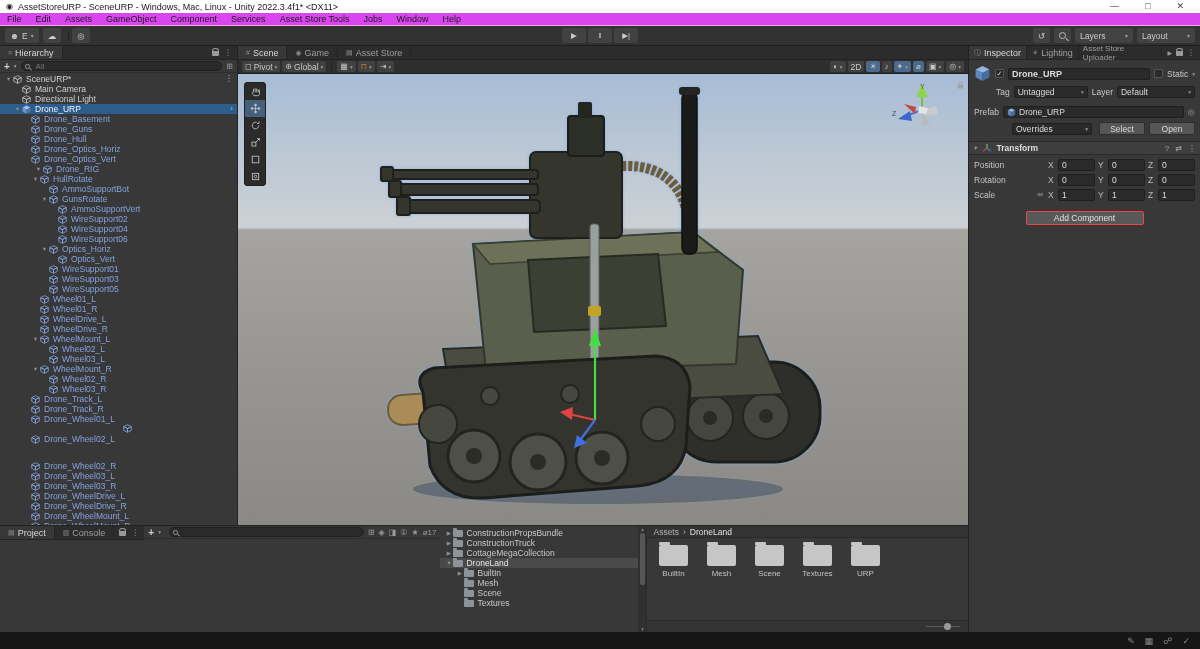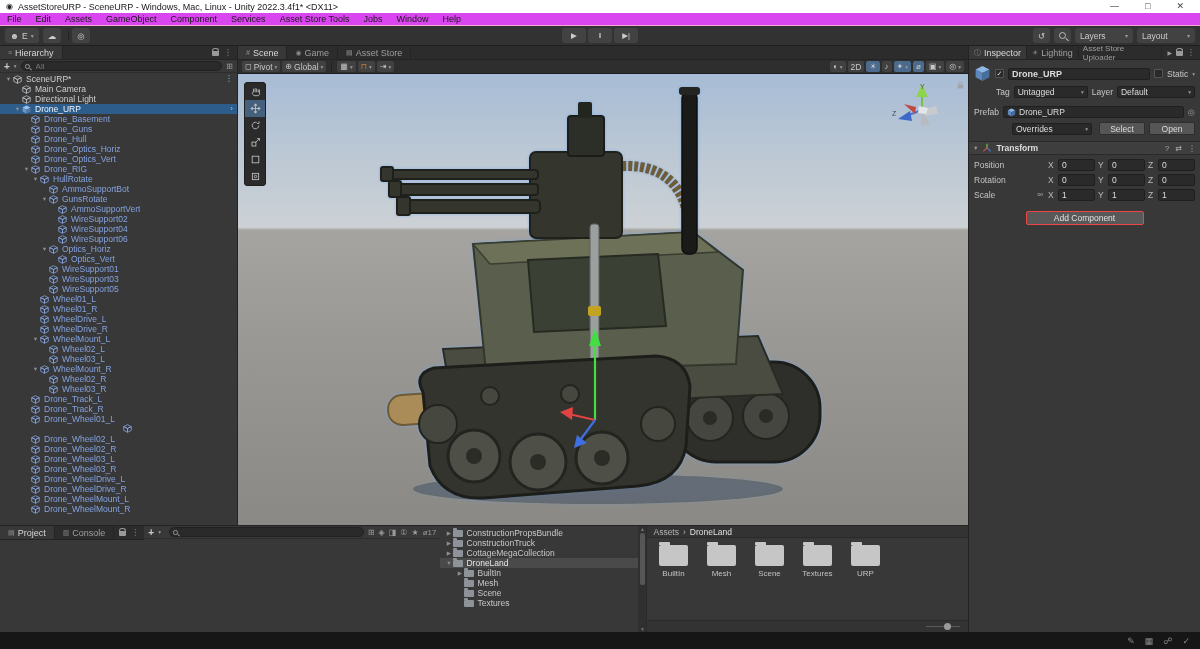--- a/index.html
+++ b/index.html
@@ -277,21 +277,21 @@
             </div>
             <div class="trow blue" style="padding-left: 22px;">
               <span class="exp"></span>
               <span class="oic">
                 <svg viewBox="0 0 10 10" width="9" height="9">
                   <path d="M5 .8 9.2 2.9 5 5 .8 2.9Z M.8 2.9 5 5 5 9.2 .8 7.1Z M9.2 2.9 5 5 5 9.2 9.2 7.1Z" fill="none" stroke="#84a3e0" stroke-width=".9"></path>
                 </svg>
               </span>
               <span class="lbl">Drone_Optics_Vert</span>
             </div>
-            <div class="trow blue" style="padding-left: 22px;">
+            <div class="trow blue" style="padding-left: 34px;">
               <span class="exp">▼</span>
               <span class="oic">
                 <svg viewBox="0 0 10 10" width="9" height="9">
                   <path d="M5 .8 9.2 2.9 5 5 .8 2.9Z M.8 2.9 5 5 5 9.2 .8 7.1Z M9.2 2.9 5 5 5 9.2 9.2 7.1Z" fill="none" stroke="#84a3e0" stroke-width=".9"></path>
                 </svg>
               </span>
               <span class="lbl">Drone_RIG</span>
             </div>
             <div class="trow blue" style="padding-left: 31px;">
               <span class="exp">▼</span>
@@ -529,21 +529,21 @@
             </div>
             <div class="trow blue" style="padding-left: 22px;">
               <span class="exp"></span>
               <span class="oic">
                 <svg viewBox="0 0 10 10" width="9" height="9">
                   <path d="M5 .8 9.2 2.9 5 5 .8 2.9Z M.8 2.9 5 5 5 9.2 .8 7.1Z M9.2 2.9 5 5 5 9.2 9.2 7.1Z" fill="none" stroke="#84a3e0" stroke-width=".9"></path>
                 </svg>
               </span>
               <span class="lbl">Drone_Wheel02_L</span>
             </div>
-            <div class="trow blue" style="padding-left: 22px;">
+            <div class="trow blue" style="padding-left: 22px; margin-top: 17px;">
               <span class="exp"></span>
               <span class="oic">
                 <svg viewBox="0 0 10 10" width="9" height="9">
                   <path d="M5 .8 9.2 2.9 5 5 .8 2.9Z M.8 2.9 5 5 5 9.2 .8 7.1Z M9.2 2.9 5 5 5 9.2 9.2 7.1Z" fill="none" stroke="#84a3e0" stroke-width=".9"></path>
                 </svg>
               </span>
               <span class="lbl">Drone_Wheel02_R</span>
             </div>
             <div class="trow blue" style="padding-left: 22px;">
               <span class="exp"></span>

